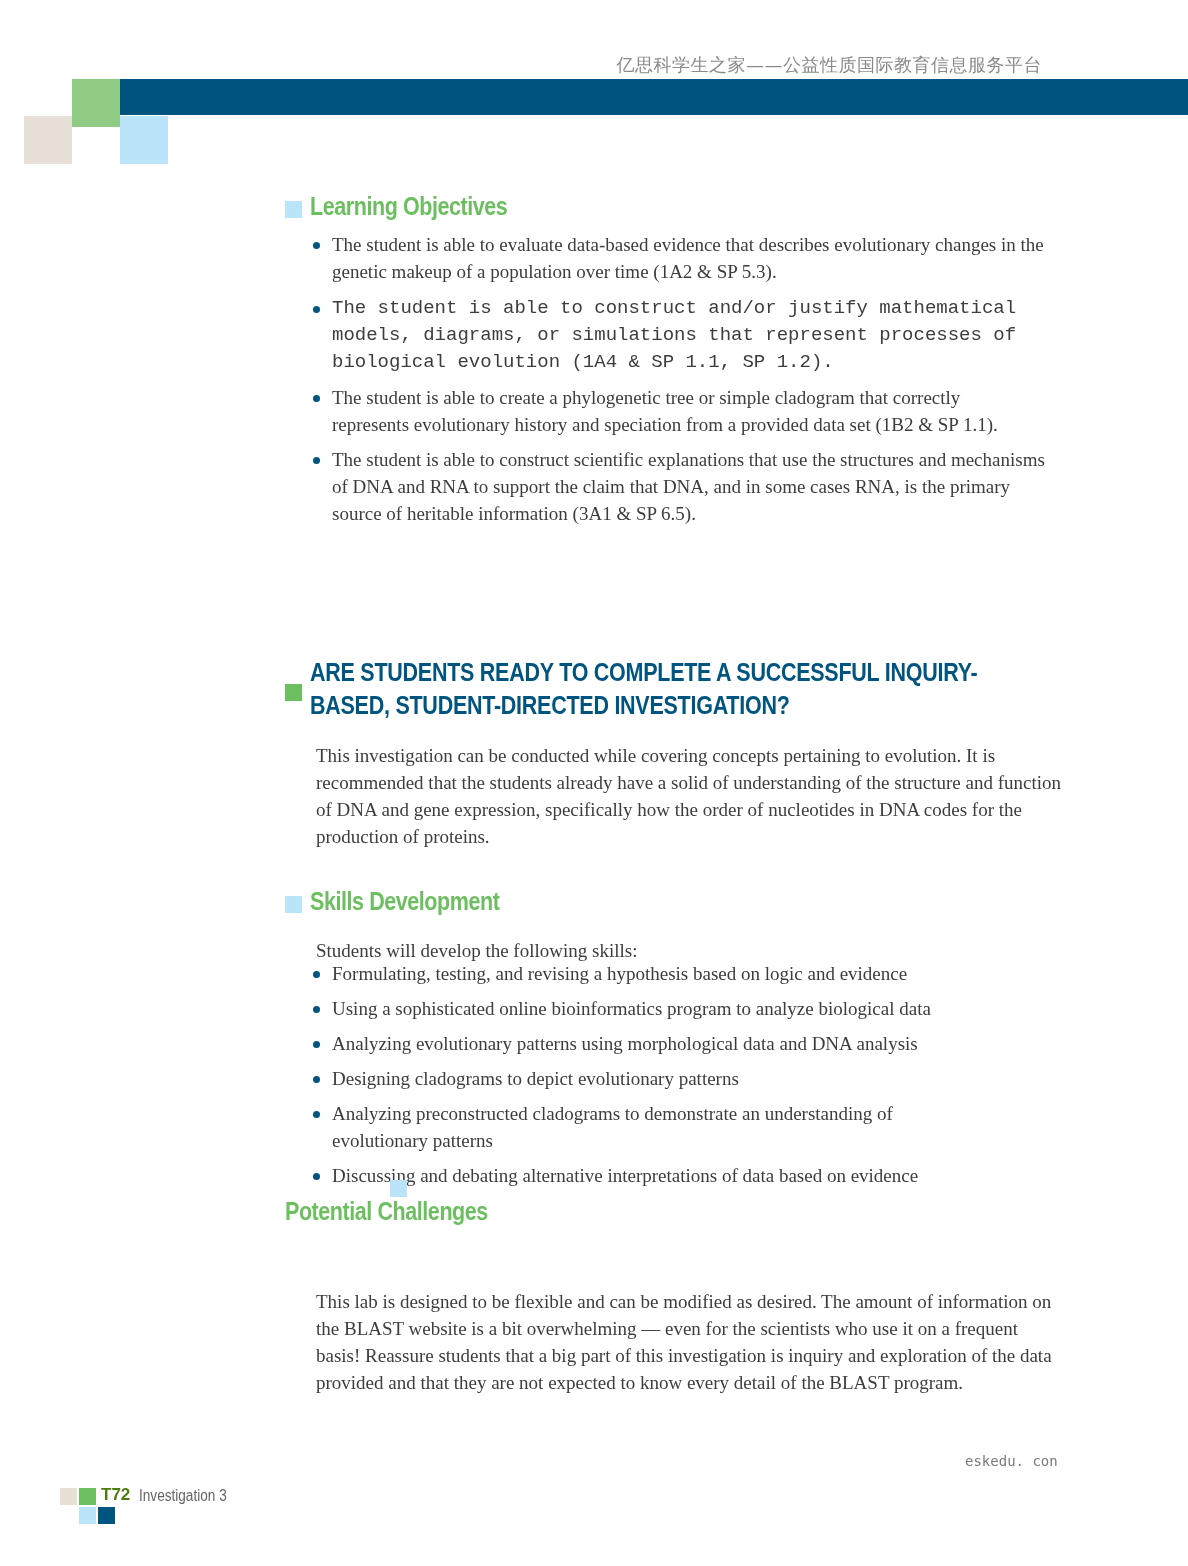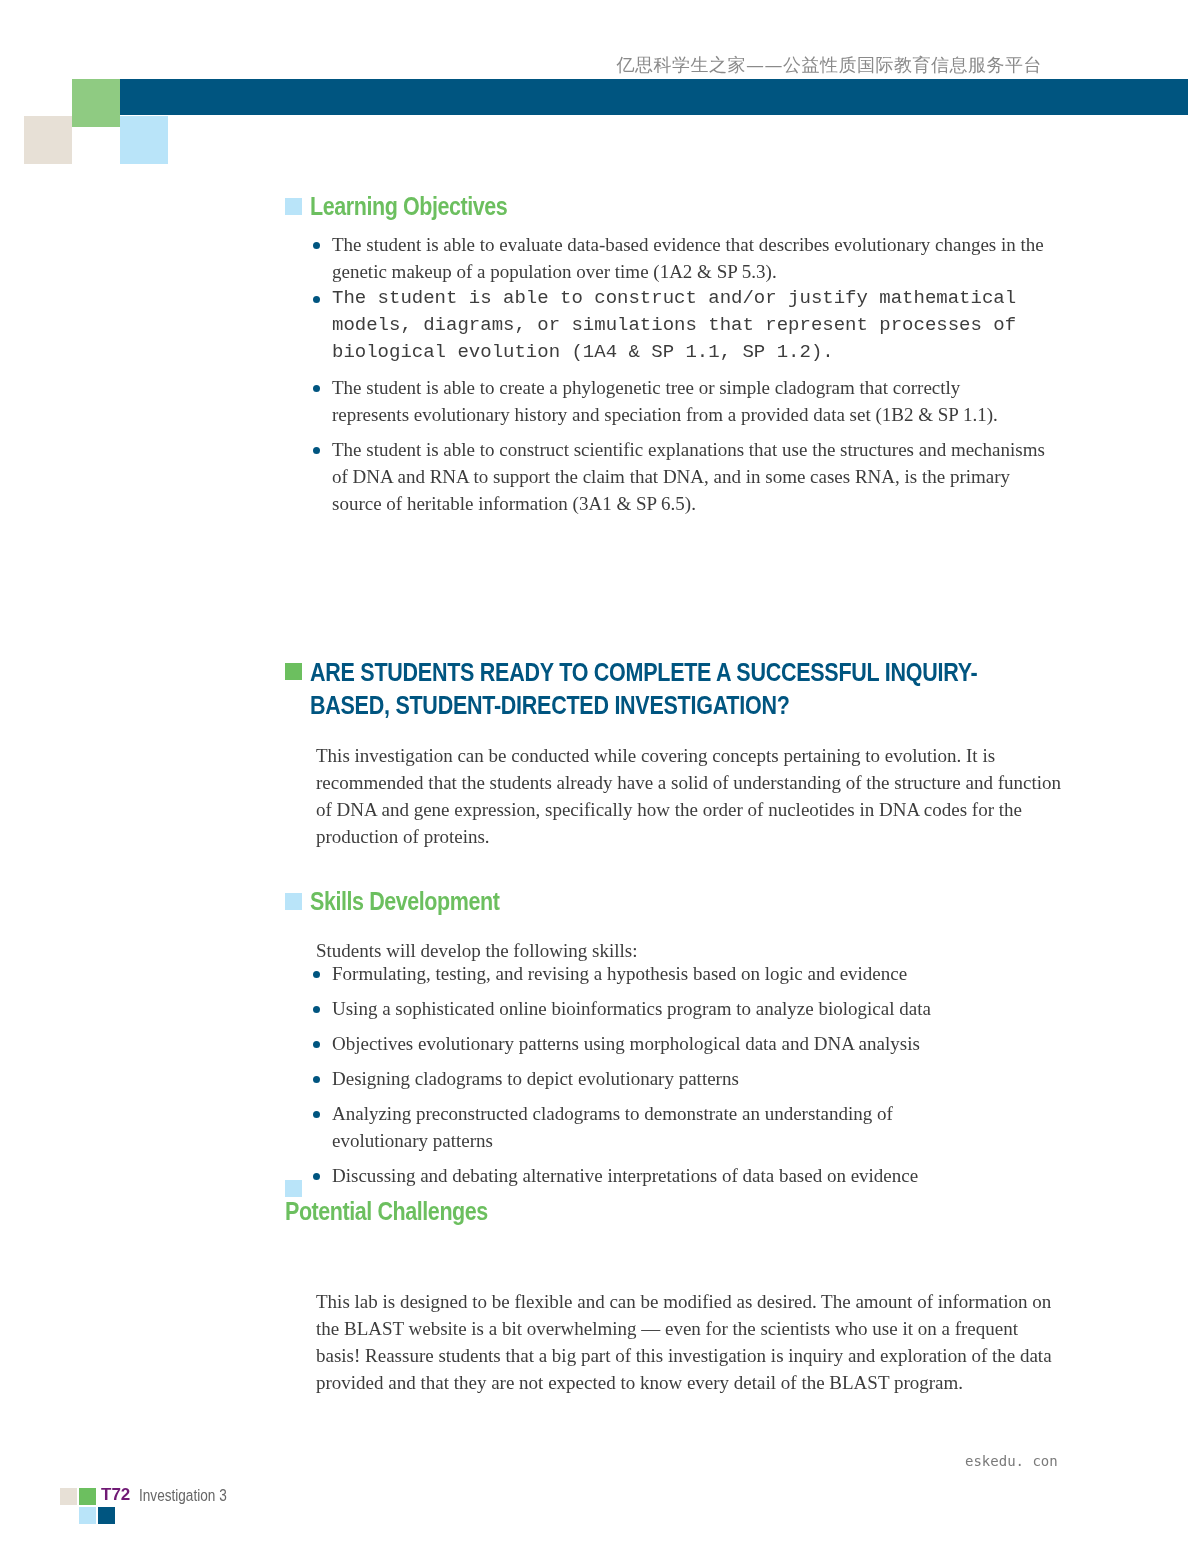--- a/index.html
+++ b/index.html
@@ -6,79 +6,79 @@
   body { width: 1188px; height: 1566px; position: relative; overflow: hidden; font-family: "Liberation Serif", "DejaVu Serif", serif; color: #3d3d3d; }
 
   .top-watermark { position: absolute; top: 53px; right: 146px; font-family: "DejaVu Sans", sans-serif; font-size: 18px; color: #8a8a8a; letter-spacing: 0.5px; }
 
   .deco { position: absolute; }
   .deco.banner { left: 120px; top: 79px; width: 1068px; height: 36px; background: #005580; }
   .deco.green { left: 72px; top: 79px; width: 48px; height: 48px; background: #8fcb82; }
   .deco.beige { left: 24px; top: 116px; width: 48px; height: 48px; background: #e7e0d6; }
   .deco.lightblue { left: 120px; top: 116px; width: 48px; height: 48px; background: #b9e4f9; }
 
-  .section-heading { position: absolute; left: 285px; display: flex; align-items: flex-start; font-family: "Liberation Sans", sans-serif; font-weight: bold; }
+  .section-heading { position: absolute; left: 285px; display: flex; align-items: center; font-family: "Liberation Sans", sans-serif; font-weight: bold; }
   .section-heading .sq { width: 17px; height: 17px; margin-right: 8px; flex: 0 0 auto; }
   .h-green { color: #6cbf5f; font-size: 25px; letter-spacing: -0.5px; transform: scaleX(0.86); transform-origin: left center; white-space: nowrap; line-height: 28px; }
   .h-green-sq { background: #b9e4f9; margin-top: 6px; }
   .h-blue { color: #005580; font-size: 25px; line-height: 33px; letter-spacing: -0.3px; }
   .h-blue-sq { background: #6cbf5f; margin-top: 7px; }
   .h-blue-text { transform: scaleX(0.86); transform-origin: left top; width: 830px; }
 
   .bullets { position: absolute; left: 308px; width: 740px; margin: 0; padding: 0; list-style: none; font-size: 19px; line-height: 27px; }
   .bullets li { position: relative; padding-left: 24px; }
   .bullets li::before { content: ""; position: absolute; left: 5px; top: 11px; width: 7px; height: 7px; border-radius: 50%; background: #005580; }
 
   .para { position: absolute; left: 308px; width: 750px; font-size: 19px; line-height: 27px; margin: 8px; }
 
   .footer-url { position: absolute; left: 965px; top: 1453px; font-family: "DejaVu Sans Mono", monospace; font-size: 14px; color: #7a7a7a; }
 
   .foot-sq { position: absolute; width: 17px; height: 17px; }
   .foot-beige { left: 60px; top: 1488px; background: #e7e0d6; }
   .foot-green { left: 79px; top: 1488px; background: #6cbf5f; }
   .foot-lightblue { left: 79px; top: 1507px; background: #b9e4f9; }
   .foot-blue { left: 98px; top: 1507px; background: #005580; }
-  .foot-page { position: absolute; left: 101px; top: 1485px; font-family: "Liberation Sans", sans-serif; font-weight: bold; font-size: 17px; color: #701a75; }
+  .foot-page { position: absolute; left: 101px; top: 1485px; font-family: "Liberation Sans", sans-serif; font-weight: bold; font-size: 17px; color: #4d7c0f; }
   .foot-label { position: absolute; left: 139px; top: 1487px; font-family: "Liberation Sans", sans-serif; font-size: 16px; color: #666666; transform: scaleX(0.85); transform-origin: left center; }
 </style>
 </head>
 <body>
 
 <div class="top-watermark">亿思科学生之家——公益性质国际教育信息服务平台</div>
 <div class="deco banner"></div>
 <div class="deco green"></div>
 <div class="deco beige"></div>
 <div class="deco lightblue"></div>
 
 <div class="section-heading" style="top:192px;">
   <span class="sq h-green-sq"></span>
   <span class="h-green">Learning Objectives</span>
 </div>
 <ul class="bullets" style="top:231px;">
-  <li style="margin-bottom:0;">The student is able to evaluate data-based evidence that describes evolutionary changes in the genetic makeup of a population over time (1A2 &amp; SP 5.3).</li>
+  <li style="margin-bottom:10px;">The student is able to evaluate data-based evidence that describes evolutionary changes in the genetic makeup of a population over time (1A2 &amp; SP 5.3).</li>
   <li style="margin-bottom:8px;font-family:Liberation Mono, monospace;">The student is able to construct and/or justify mathematical models, diagrams, or simulations that represent processes of biological evolution (1A4 &amp; SP 1.1, SP 1.2).</li>
   <li style="margin-bottom:8px; padding-right:20px;">The student is able to create a phylogenetic tree or simple cladogram that correctly represents evolutionary history and speciation from a provided data set (1B2 &amp; SP 1.1).</li>
   <li>The student is able to construct scientific explanations that use the structures and mechanisms of DNA and RNA to support the claim that DNA, and in some cases RNA, is the primary source of heritable information (3A1 &amp; SP 6.5).</li>
 </ul>
 
 <div class="section-heading" style="top:656px;">
   <span class="sq h-blue-sq"></span>
   <span class="h-blue h-blue-text">ARE STUDENTS READY TO COMPLETE A SUCCESSFUL INQUIRY-BASED, STUDENT-DIRECTED INVESTIGATION?</span>
 </div>
 <p class="para" style="top:734px;">This investigation can be conducted while covering concepts pertaining to evolution. It is recommended that the students already have a solid of understanding of the structure and function of DNA and gene expression, specifically how the order of nucleotides in DNA codes for the production of proteins.</p>
 
 <div class="section-heading" style="top:887px;">
   <span class="sq h-green-sq"></span>
   <span class="h-green">Skills Development</span>
 </div>
 <p class="para" style="top:929px;">Students will develop the following skills:</p>
 <ul class="bullets" style="top:960px;">
   <li style="margin-bottom:8px;">Formulating, testing, and revising a hypothesis based on logic and evidence</li>
   <li style="margin-bottom:8px;">Using a sophisticated online bioinformatics program to analyze biological data</li>
-  <li style="margin-bottom:8px;">Objectives evolutionary patterns using morphological data and DNA analysis</li>
+  <li style="margin-bottom:8px;">Analyzing evolutionary patterns using morphological data and DNA analysis</li>
   <li style="margin-bottom:8px;">Designing cladograms to depict evolutionary patterns</li>
   <li style="margin-bottom:8px; padding-right:70px;">Analyzing preconstructed cladograms to demonstrate an understanding of evolutionary patterns</li>
   <li>Discussing and debating alternative interpretations of data based on evidence</li>
 </ul>
 
 <div class="section-heading" style="top:1174px;flex-direction:column;">
   <span class="sq h-green-sq"></span>
   <span class="h-green">Potential Challenges</span>
 </div>
 <p class="para" style="top:1280px;">This lab is designed to be flexible and can be modified as desired. The amount of information on the BLAST website is a bit overwhelming — even for the scientists who use it on a frequent basis! Reassure students that a big part of this investigation is inquiry and exploration of the data provided and that they are not expected to know every detail of the BLAST program.</p>

